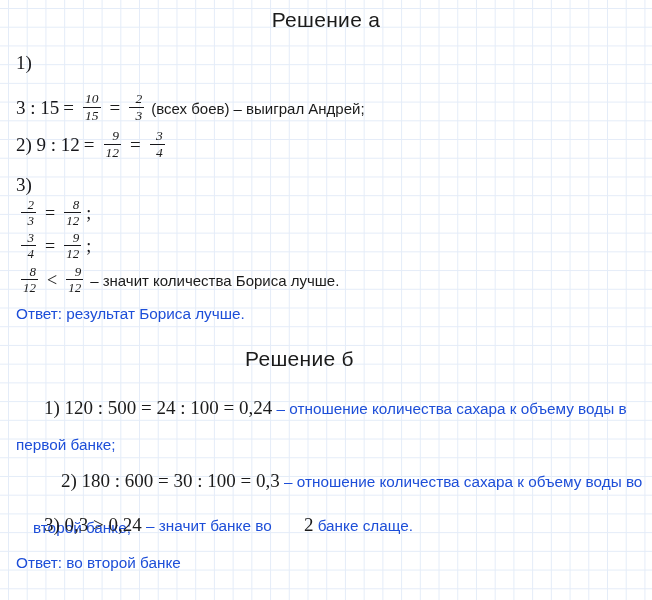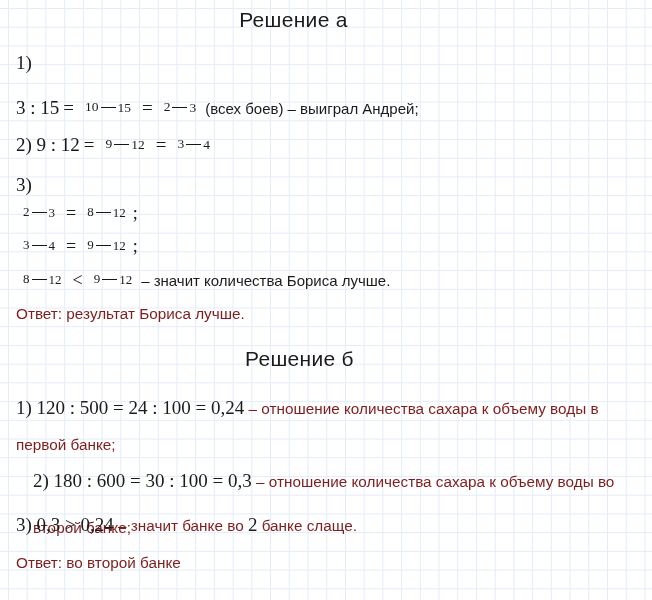--- a/index.html
+++ b/index.html
@@ -43,42 +43,43 @@
   }
   .math-sm {
     font-family: "Liberation Serif", serif;
     font-size: 18px;
     color: #17171b;
   }
 
   .txt {
     font-family: "Liberation Sans", sans-serif;
     font-size: 15.3px;
-    color: #7f1d1d;
+    color: #1d4ed8;
   }
 
   .line {
     position: absolute;
     white-space: nowrap;
     display: flex;
     align-items: center;
   }
 
   
   .frac {
     display: inline-flex;
-    flex-direction: row;
-    align-items: center;
+    flex-direction: column;
+    align-items: flex-end;
     justify-content: center;
     vertical-align: middle;
     font-family: "Liberation Serif", serif;
     line-height: 1;
     margin: 0 5px;
     position: relative;
     top: -1px;
+    font-style: italic;
   }
   .frac .num {
     font-size: 13px;
     padding: 0 2px 1px 2px;
   }
   .frac .bar {
     width: 100%;
     min-width: 15px;
     height: 1px;
     background: #17171b;
@@ -102,28 +103,29 @@
     margin-left: 2px;
   }
 
   .flow {
     position: absolute;
     white-space: normal;
   }
   .flow .num-ser {
     font-family: "Liberation Serif", serif;
     font-size: 19px;
+    margin-left: 28px;
   }
 </style>
 </head>
 <body>
 
 <div class="page">
 
-  <div class="section-title" style="position:absolute; left:0; top:8px; width:587px;">Решение а</div>
+  <div class="section-title" style="position:absolute; left:0; top:8px; width:652px;">Решение а</div>
 
   <div class="line math" style="left:16px; top:52px;">
     <span>1)</span>
   </div>
 
   <div class="line" style="left:16px; top:95px; height:26px;">
     <span class="math">3 : 15</span>
     <span class="op">=</span>
     <span class="frac big">
       <span class="num">10</span>

